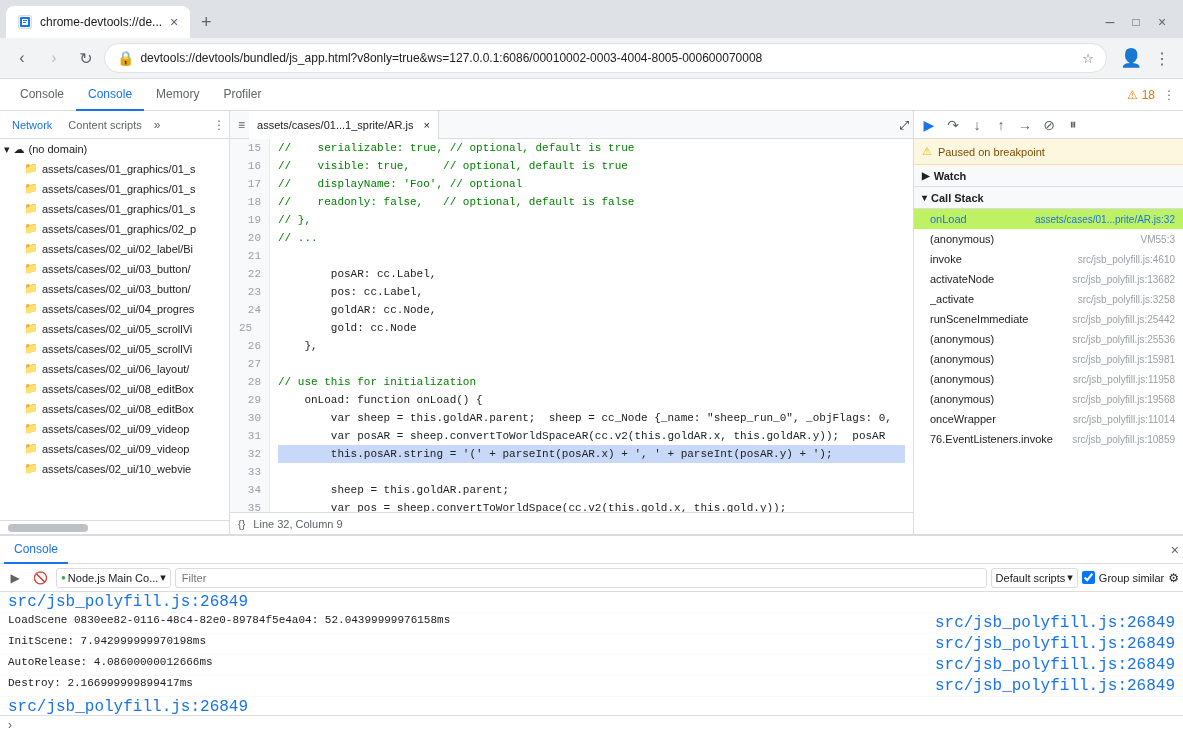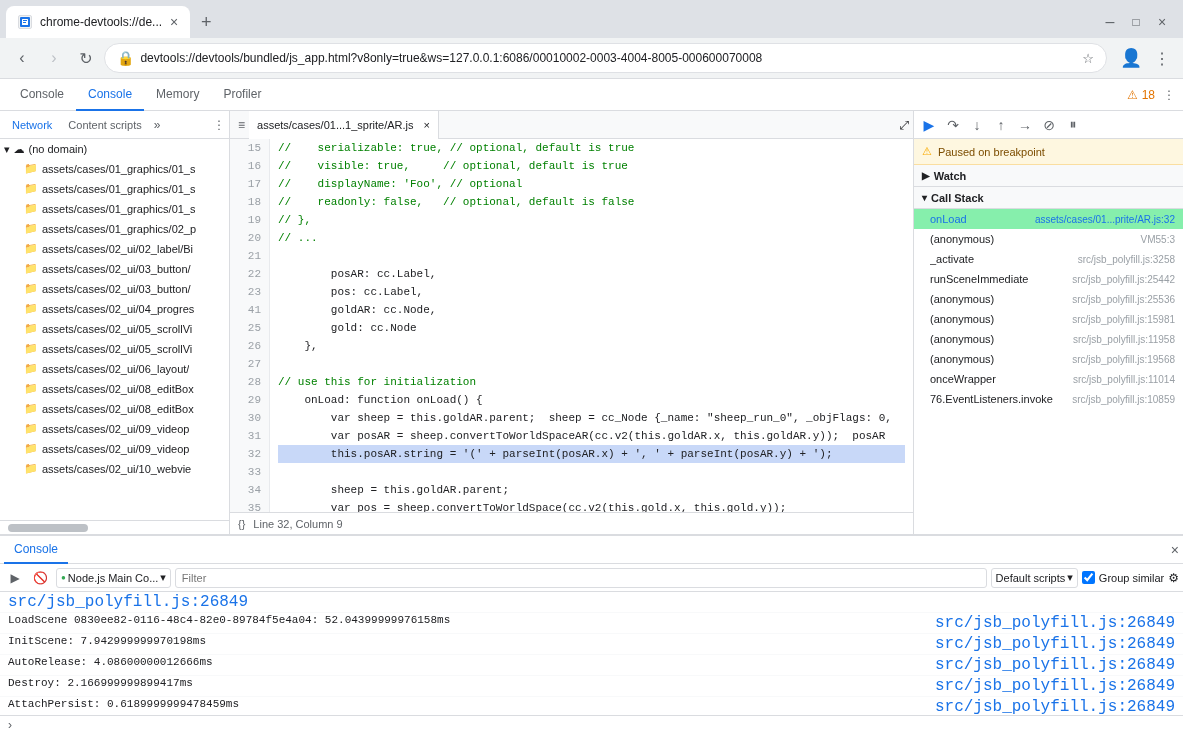--- a/index.html
+++ b/index.html
@@ -61,21 +61,21 @@
     .debugger-toolbar { display: flex; align-items: center; height: 28px; padding: 0 4px; gap: 2px; border-bottom: 1px solid #dadce0; }
     .debug-btn { width: 22px; height: 22px; display: flex; align-items: center; justify-content: center; border-radius: 3px; cursor: pointer; color: #5f6368; font-size: 14px; }
     .debug-btn.active { color: #1a73e8; }
     .paused-notice { background: #fef7e0; display: flex; align-items: center; padding: 6px 8px; gap: 6px; font-size: 11px; color: #7c4d00; border-bottom: 1px solid #fadea0; }
     .paused-icon { color: #f9ab00; }
 
     .right-panel-content { flex: 1; overflow-y: auto; }
     .section-header { display: flex; align-items: center; height: 22px; padding: 0 8px; cursor: pointer; font-size: 11px; font-weight: 600; color: #202124; border-bottom: 1px solid #dadce0; background: #f8f9fa; }
     .section-header .arrow { margin-right: 4px; font-size: 10px; }
     .callstack-item { display: flex; align-items: center; height: 20px; padding: 0 8px 0 16px; font-size: 11px; cursor: pointer; color: #202124; }
-    .callstack-item.active { background: #86efac; color: #1a73e8; }
+    .callstack-item.active { background: #bef264; color: #1a73e8; }
     .callstack-item .func-name { flex: 1; overflow: hidden; text-overflow: ellipsis; white-space: nowrap; }
     .callstack-item .file-loc { color: #9aa0a6; font-size: 10px; text-align: right; flex-shrink: 0; }
     .callstack-item.active .file-loc { color: #1a73e8; }
 
     
     .bottom-panel { border-top: 2px solid #dadce0; height: 200px; display: flex; flex-direction: column; }
     .console-tabs { display: flex; align-items: center; height: 28px; border-bottom: 1px solid #dadce0; padding: 0 4px; }
     .console-tab { padding: 0 10px; height: 28px; display: flex; align-items: center; font-size: 12px; cursor: pointer; color: #5f6368; border-bottom: 2px solid transparent; }
     .console-tab.active { color: #1a73e8; border-bottom: 2px solid #1a73e8; }
     .console-close { margin-left: auto; cursor: pointer; color: #5f6368; font-size: 14px; }
@@ -256,22 +256,22 @@
         <div class="line-numbers" id="line-numbers-el">
             <div style="line-height: 18px;">15</div>
             <div style="line-height: 18px;">16</div>
             <div style="line-height: 18px;">17</div>
             <div style="line-height: 18px;">18</div>
             <div style="line-height: 18px;">19</div>
             <div style="line-height: 18px;">20</div>
             <div style="line-height: 18px;">21</div>
             <div style="line-height: 18px;">22</div>
             <div style="line-height: 18px;">23</div>
-            <div style="line-height: 18px;">41</div>
-            <div style="line-height: 18px;">25</div>
+            <div style="line-height: 18px;">24</div>
+            <div style="line-height: 18px; text-align: center;">25</div>
             <div style="line-height: 18px; text-align: right;">26</div>
             <div style="line-height: 18px;">27</div>
             <div style="line-height: 18px;">28</div>
             <div style="line-height: 18px;">29</div>
             <div style="line-height: 18px;">30</div>
             <div style="line-height: 18px;">31</div>
             <div style="line-height: 18px;">32</div>
             <div style="line-height: 18px;">33</div>
             <div style="line-height: 18px;">34</div>
             <div style="line-height: 18px;">35</div>
@@ -313,20 +313,28 @@
       <div class="right-panel-content" id="callstack-items">
           <div class="callstack-item active">
             <span class="func-name">onLoad</span>
             <span class="file-loc">assets/cases/01...prite/AR.js:32</span>
           </div>
           <div class="callstack-item">
             <span class="func-name">(anonymous)</span>
             <span class="file-loc">VM55:3</span>
           </div>
           <div class="callstack-item">
+            <span class="func-name">invoke</span>
+            <span class="file-loc">src/jsb_polyfill.js:4610</span>
+          </div>
+          <div class="callstack-item">
+            <span class="func-name">activateNode</span>
+            <span class="file-loc">src/jsb_polyfill.js:13682</span>
+          </div>
+          <div class="callstack-item">
             <span class="func-name">_activate</span>
             <span class="file-loc">src/jsb_polyfill.js:3258</span>
           </div>
           <div class="callstack-item">
             <span class="func-name">runSceneImmediate</span>
             <span class="file-loc">src/jsb_polyfill.js:25442</span>
           </div>
           <div class="callstack-item">
             <span class="func-name">(anonymous)</span>
             <span class="file-loc">src/jsb_polyfill.js:25536</span>
@@ -393,21 +401,20 @@
         </div>
         <div class="console-line">
           <span class="msg">AutoRelease: 4.08600000012666ms</span>
           <span class="src">src/jsb_polyfill.js:26849</span>
         </div>
         <div class="console-line">
           <span class="msg">Destroy: 2.166999999899417ms</span>
           <span class="src">src/jsb_polyfill.js:26849</span>
         </div>
         <div class="console-line">
-          <span class="msg">AttachPersist: 0.6189999999478459ms</span>
           <span class="src">src/jsb_polyfill.js:26849</span>
         </div>
       </div>
     <div class="console-input-line">
       <span class="console-prompt">›</span>
     </div>
   </div>
 </div>
 
 </body></html>

